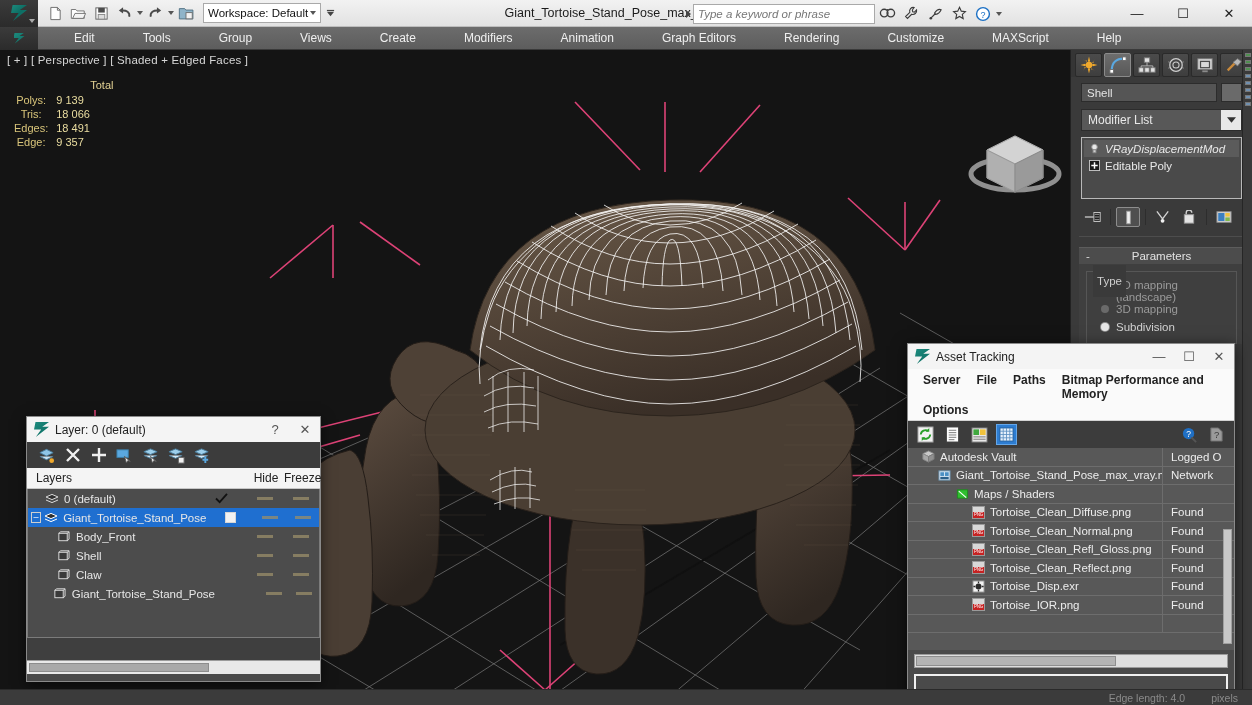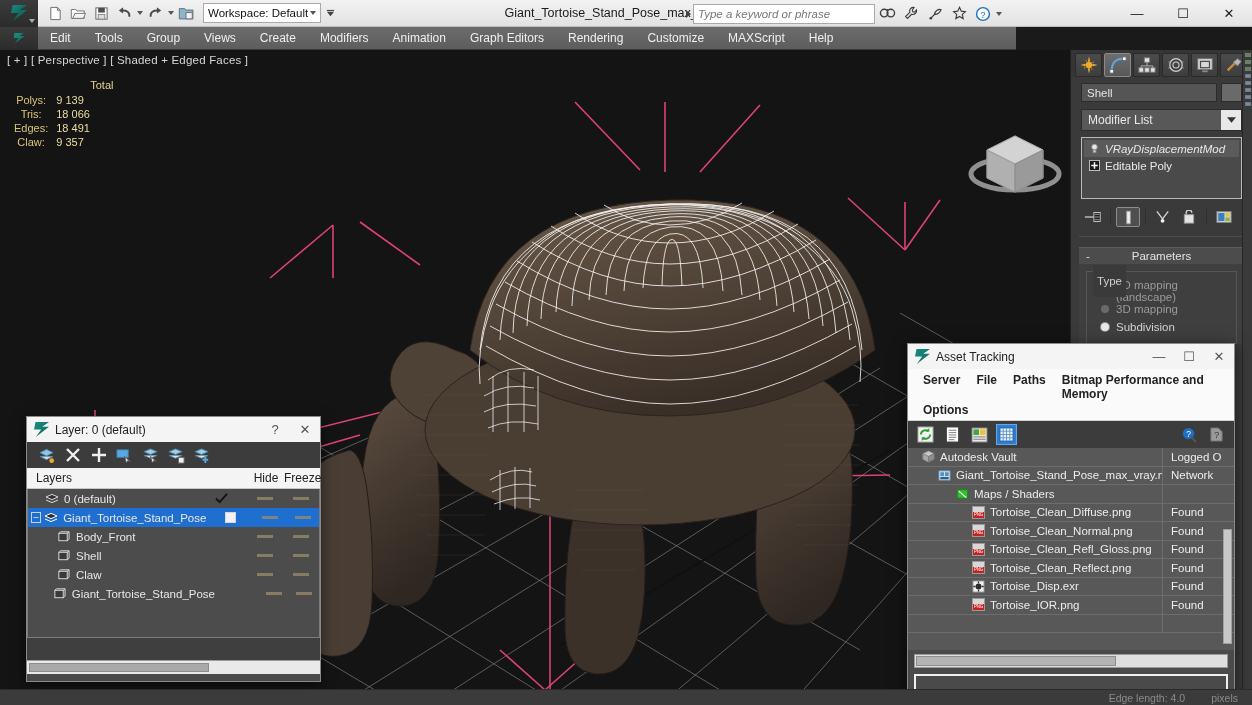--- a/index.html
+++ b/index.html
@@ -44,24 +44,24 @@
   #docTitle{position:absolute;left:0;right:0;text-align:center;color:#1b1b1b;font-size:12.5px;pointer-events:none;}
   .search-wrap{position:absolute;left:686px;top:3px;display:flex;align-items:center;height:21px;}
   .search-caret{width:0;height:0;border-top:4px solid transparent;border-bottom:4px solid transparent;border-left:5px solid #444;margin-right:2px;}
   .search-in{width:182px;height:20px;background:#fff;border:1px solid #a9a9a9;color:#777;font-style:italic;font-size:11.5px;padding:0 4px;line-height:19px;}
   .ti{width:24px;height:21px;display:flex;align-items:center;justify-content:center;}
   .winbtns{position:absolute;right:0;top:0;display:flex;height:27px;}
   .winbtn{width:46px;height:27px;display:flex;align-items:center;justify-content:center;color:#222;font-size:13px;}
 
   
   #menubar{
-    position:absolute;left:0;top:27px;width:1016px;height:23px;
+    position:absolute;left:0;top:27px;width:1252px;height:23px;
     background:linear-gradient(#6c6c6c,#5d5d5d);
     border-bottom:1px solid #3a3a3a;
-    display:flex;align-items:center;
+    display:flex;align-items:center;gap:24px;
   }
   #menubar .mlogo{width:38px;height:23px;background:linear-gradient(#3b3b3b,#2b2b2b);
     display:flex;align-items:center;justify-content:center;}
   #menubar .mlogo i{width:11px;height:11px;display:block;
     background:linear-gradient(135deg,#1d8b7e,#0d6d63);
     clip-path:polygon(10% 0%,100% 0%,55% 32%,100% 32%,12% 100%,48% 50%,0% 50%);}
   .mi{padding:0 12px;line-height:23px;color:#efefef;font-size:12px;white-space:nowrap;}
 
   
   #viewport{
@@ -457,21 +457,21 @@
           </tr>
       <tr>
             <td class="k">Tris:</td>
           <td class="v">18 066</td>
           </tr>
       <tr>
             <td class="k">Edges:</td>
           <td class="v">18 491</td>
           </tr>
       <tr>
-            <td class="k">Claw:</td>
+            <td class="k">Edge:</td>
           <td class="v">9 357</td>
           </tr>
     </tbody>
       </table>
   </div>
 </div>
 
 <div id="cmdpanel">
   <div id="cpTabs">
     <div class="cpTab">

